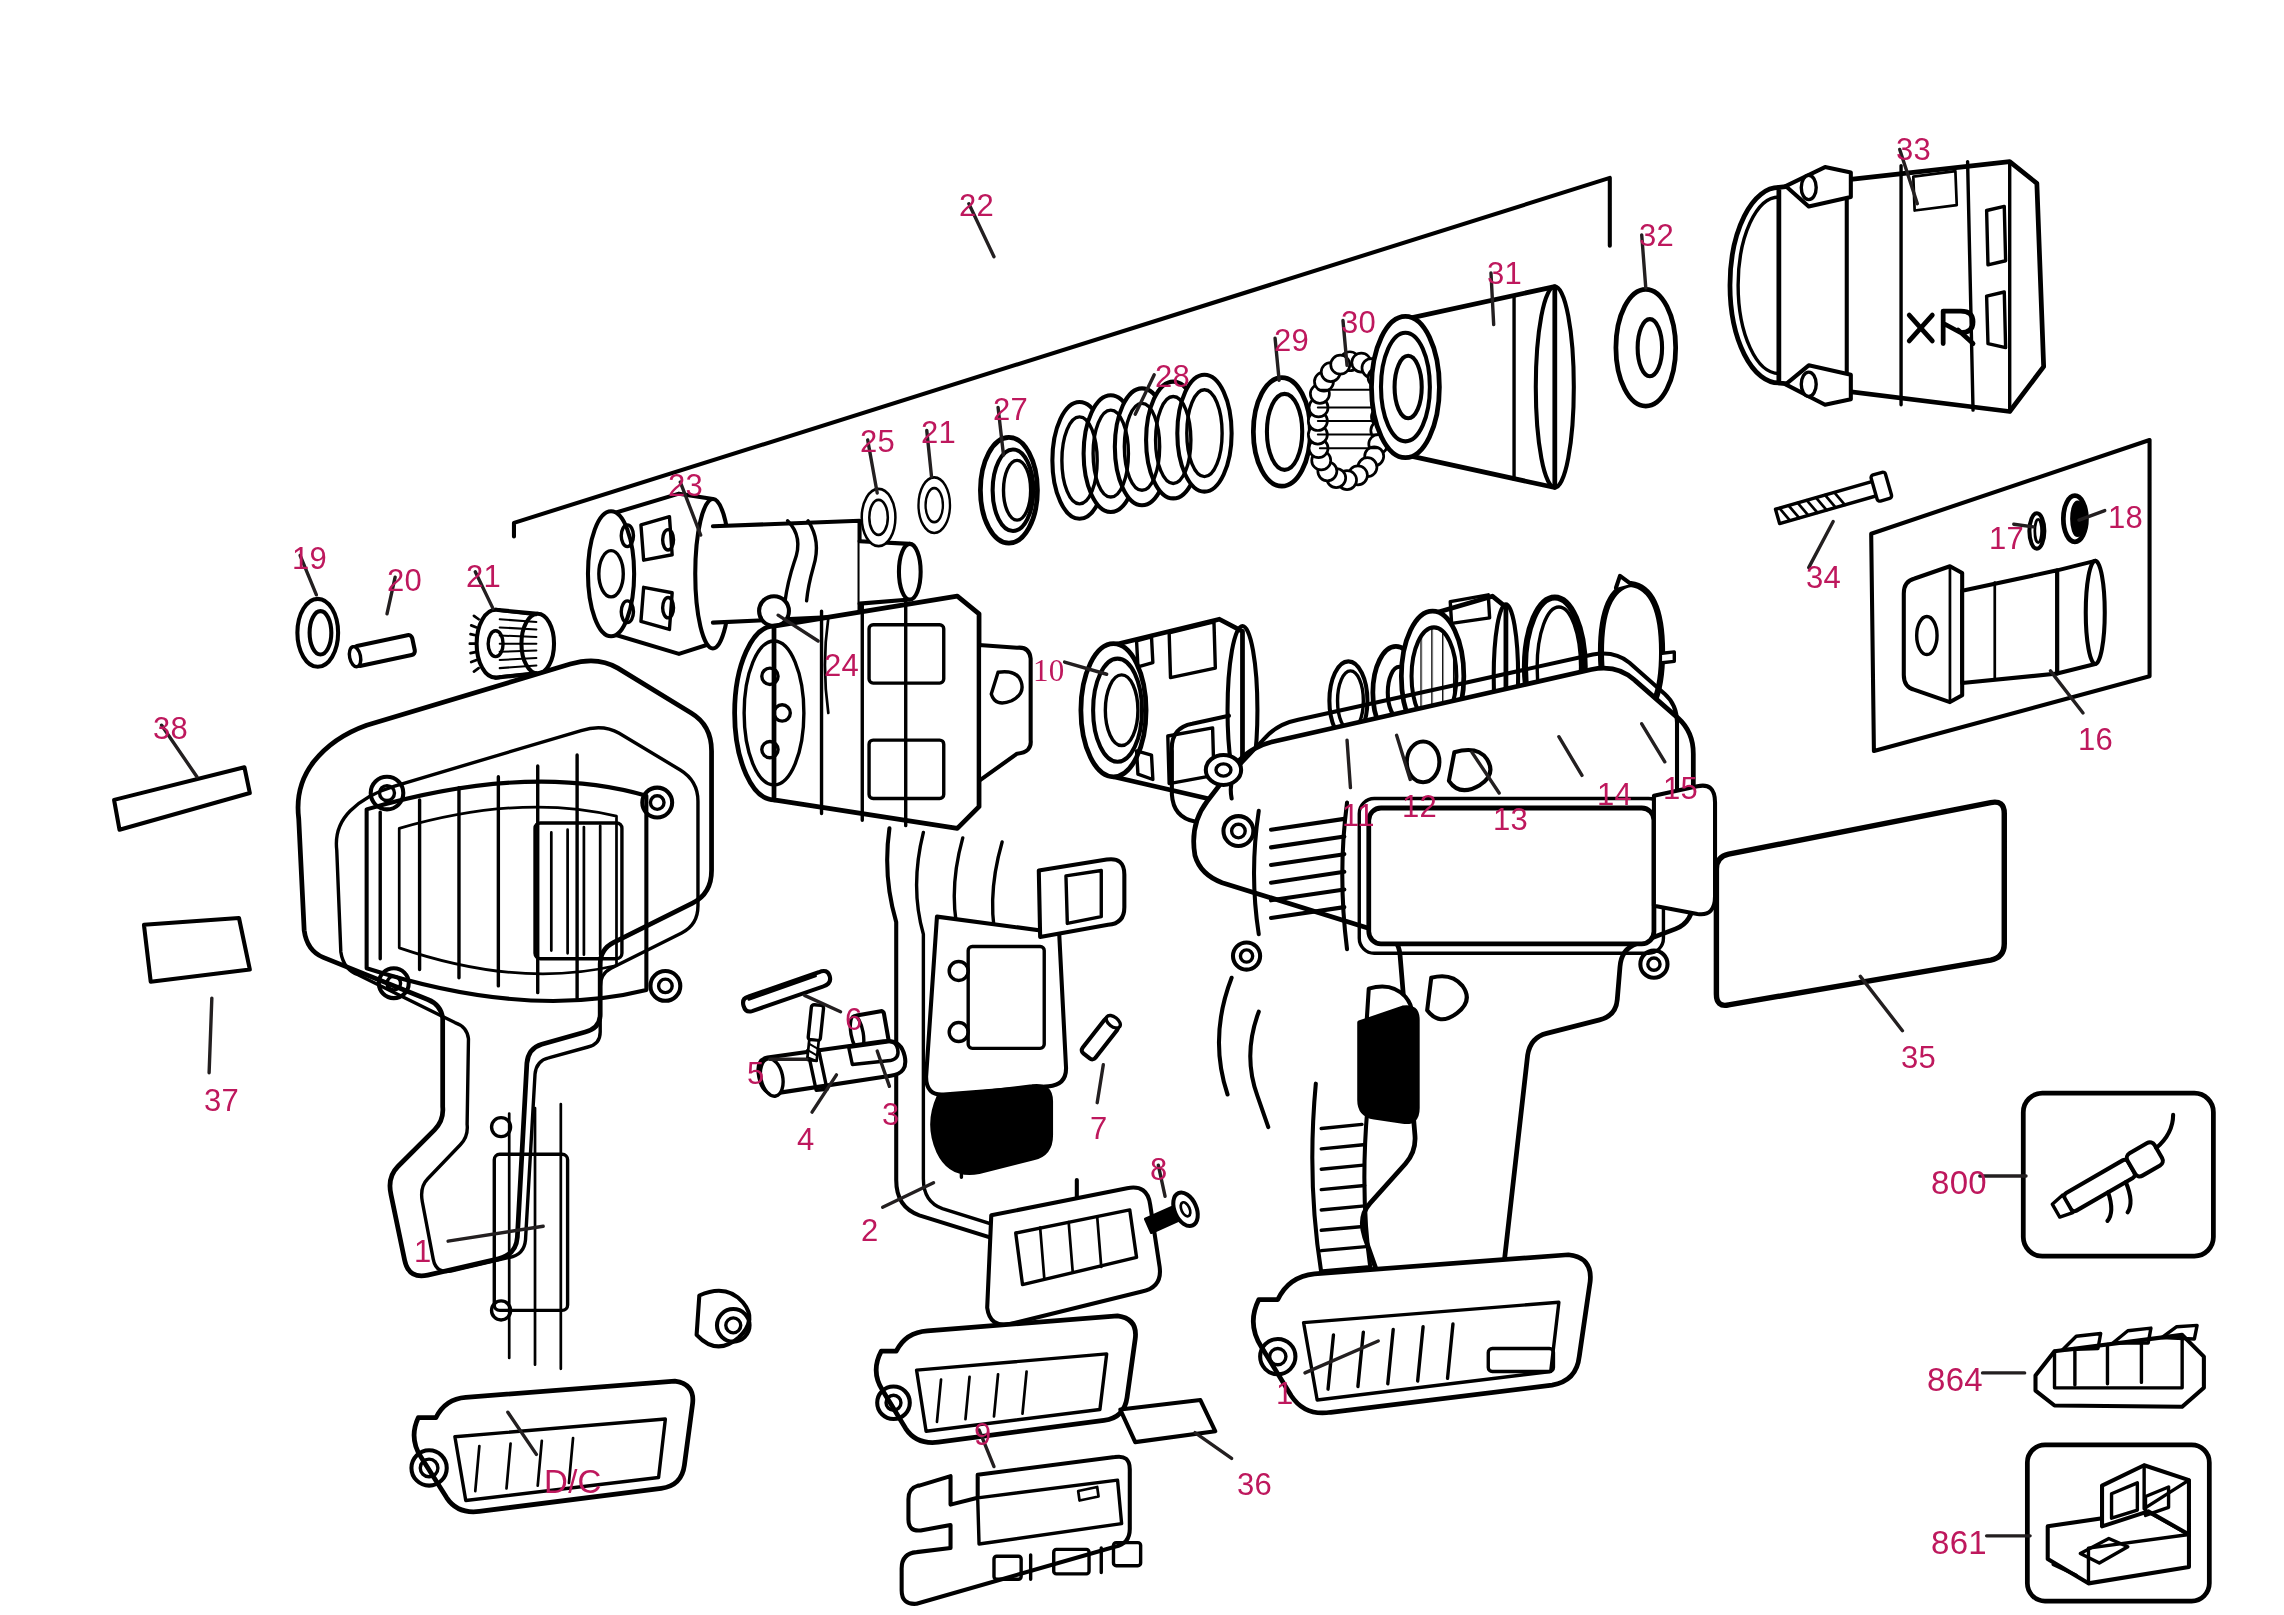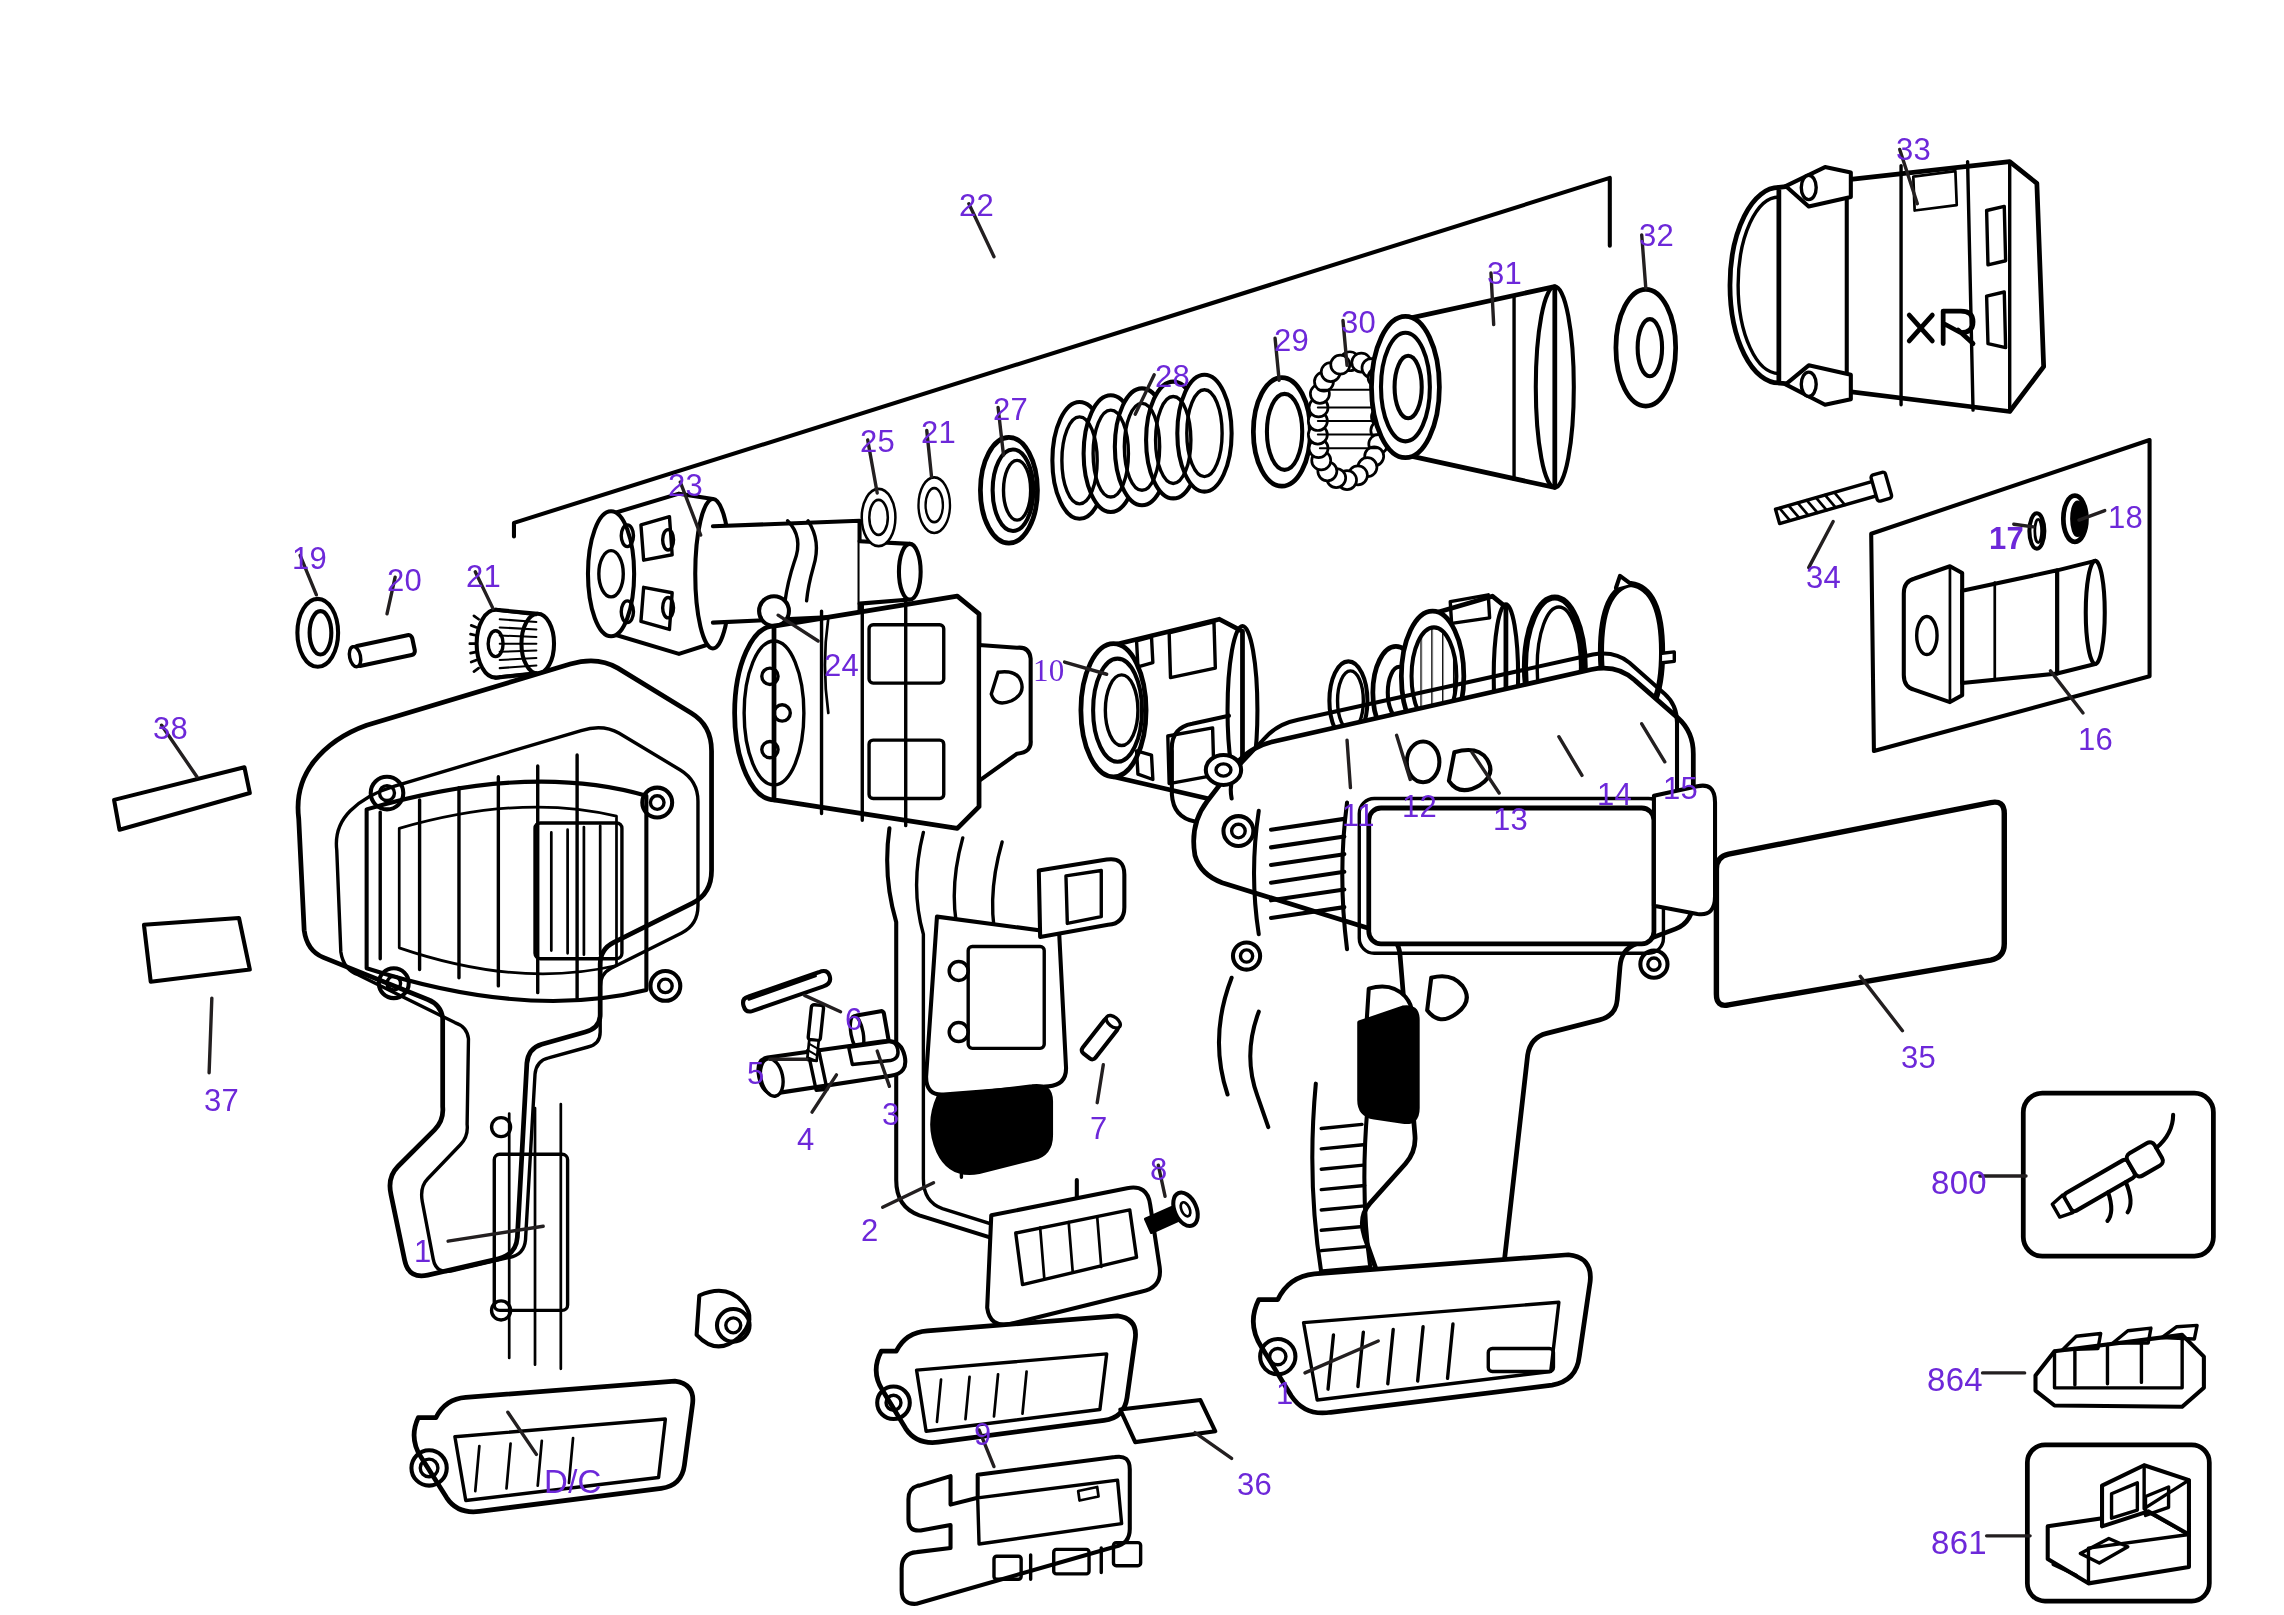--- a/index.html
+++ b/index.html
@@ -1,20 +1,20 @@
 <!DOCTYPE html>
 <html style="font-size:11px"><head>
 <meta charset="utf-8">
 <title>Exploded Parts Diagram</title>
 <style>
   html,body{margin:0;padding:0;background:#ffffff;}
   body{font-family:"Liberation Sans",sans-serif;}
   #stage{position:relative;width:2284px;height:1616px;background:#ffffff;overflow:hidden;}
   #stage svg.layer{position:absolute;left:0;top:0;width:2284px;height:1616px;}
-  .lbl{position:absolute;font-family:"Liberation Sans",sans-serif;font-size:31px;color:#6d28d9;
+  .lbl{position:absolute;font-family:"Liberation Sans",sans-serif;font-size:31px;color:#be185d;
        line-height:1;white-space:nowrap;letter-spacing:0.3px;}
   .lbl.big{font-size:33px;}
 </style>
 </head>
 <body>
 
 <div id="stage">
 
   <svg class="layer" viewBox="0 0 3364 2380">
     <defs>
@@ -531,21 +531,21 @@
       <div class="lbl" style="left: 1090px; top: 1113px;">7</div>
       <div class="lbl" style="left: 1150px; top: 1154px;">8</div>
       <div class="lbl" style="left: 974px; top: 1419px;">9</div>
       <div class="lbl" style="left: 1033px; top: 655px; font-family: Liberation Serif, serif;">10</div>
       <div class="lbl" style="left: 1342px; top: 800px;">11</div>
       <div class="lbl" style="left: 1402px; top: 791px;">12</div>
       <div class="lbl" style="left: 1493px; top: 804px;">13</div>
       <div class="lbl" style="left: 1577px; top: 779px; margin-left: 20px;">14</div>
       <div class="lbl" style="left: 1663px; top: 773px;">15</div>
       <div class="lbl" style="left: 2078px; top: 724px;">16</div>
-      <div class="lbl" style="left: 1989px; top: 523px; font-weight: bold;">17</div>
+      <div class="lbl" style="left: 1989px; top: 523px;">17</div>
       <div class="lbl" style="left: 2108px; top: 502px;">18</div>
       <div class="lbl" style="left: 292px; top: 543px;">19</div>
       <div class="lbl" style="left: 387px; top: 565px;">20</div>
       <div class="lbl" style="left: 466px; top: 561px;">21</div>
       <div class="lbl" style="left: 959px; top: 190px;">22</div>
       <div class="lbl" style="left: 668px; top: 470px;">23</div>
       <div class="lbl" style="left: 824px; top: 650px;">24</div>
       <div class="lbl" style="left: 860px; top: 426px;">25</div>
       <div class="lbl" style="left: 921px; top: 417px;">21</div>
       <div class="lbl" style="left: 993px; top: 394px;">27</div>

